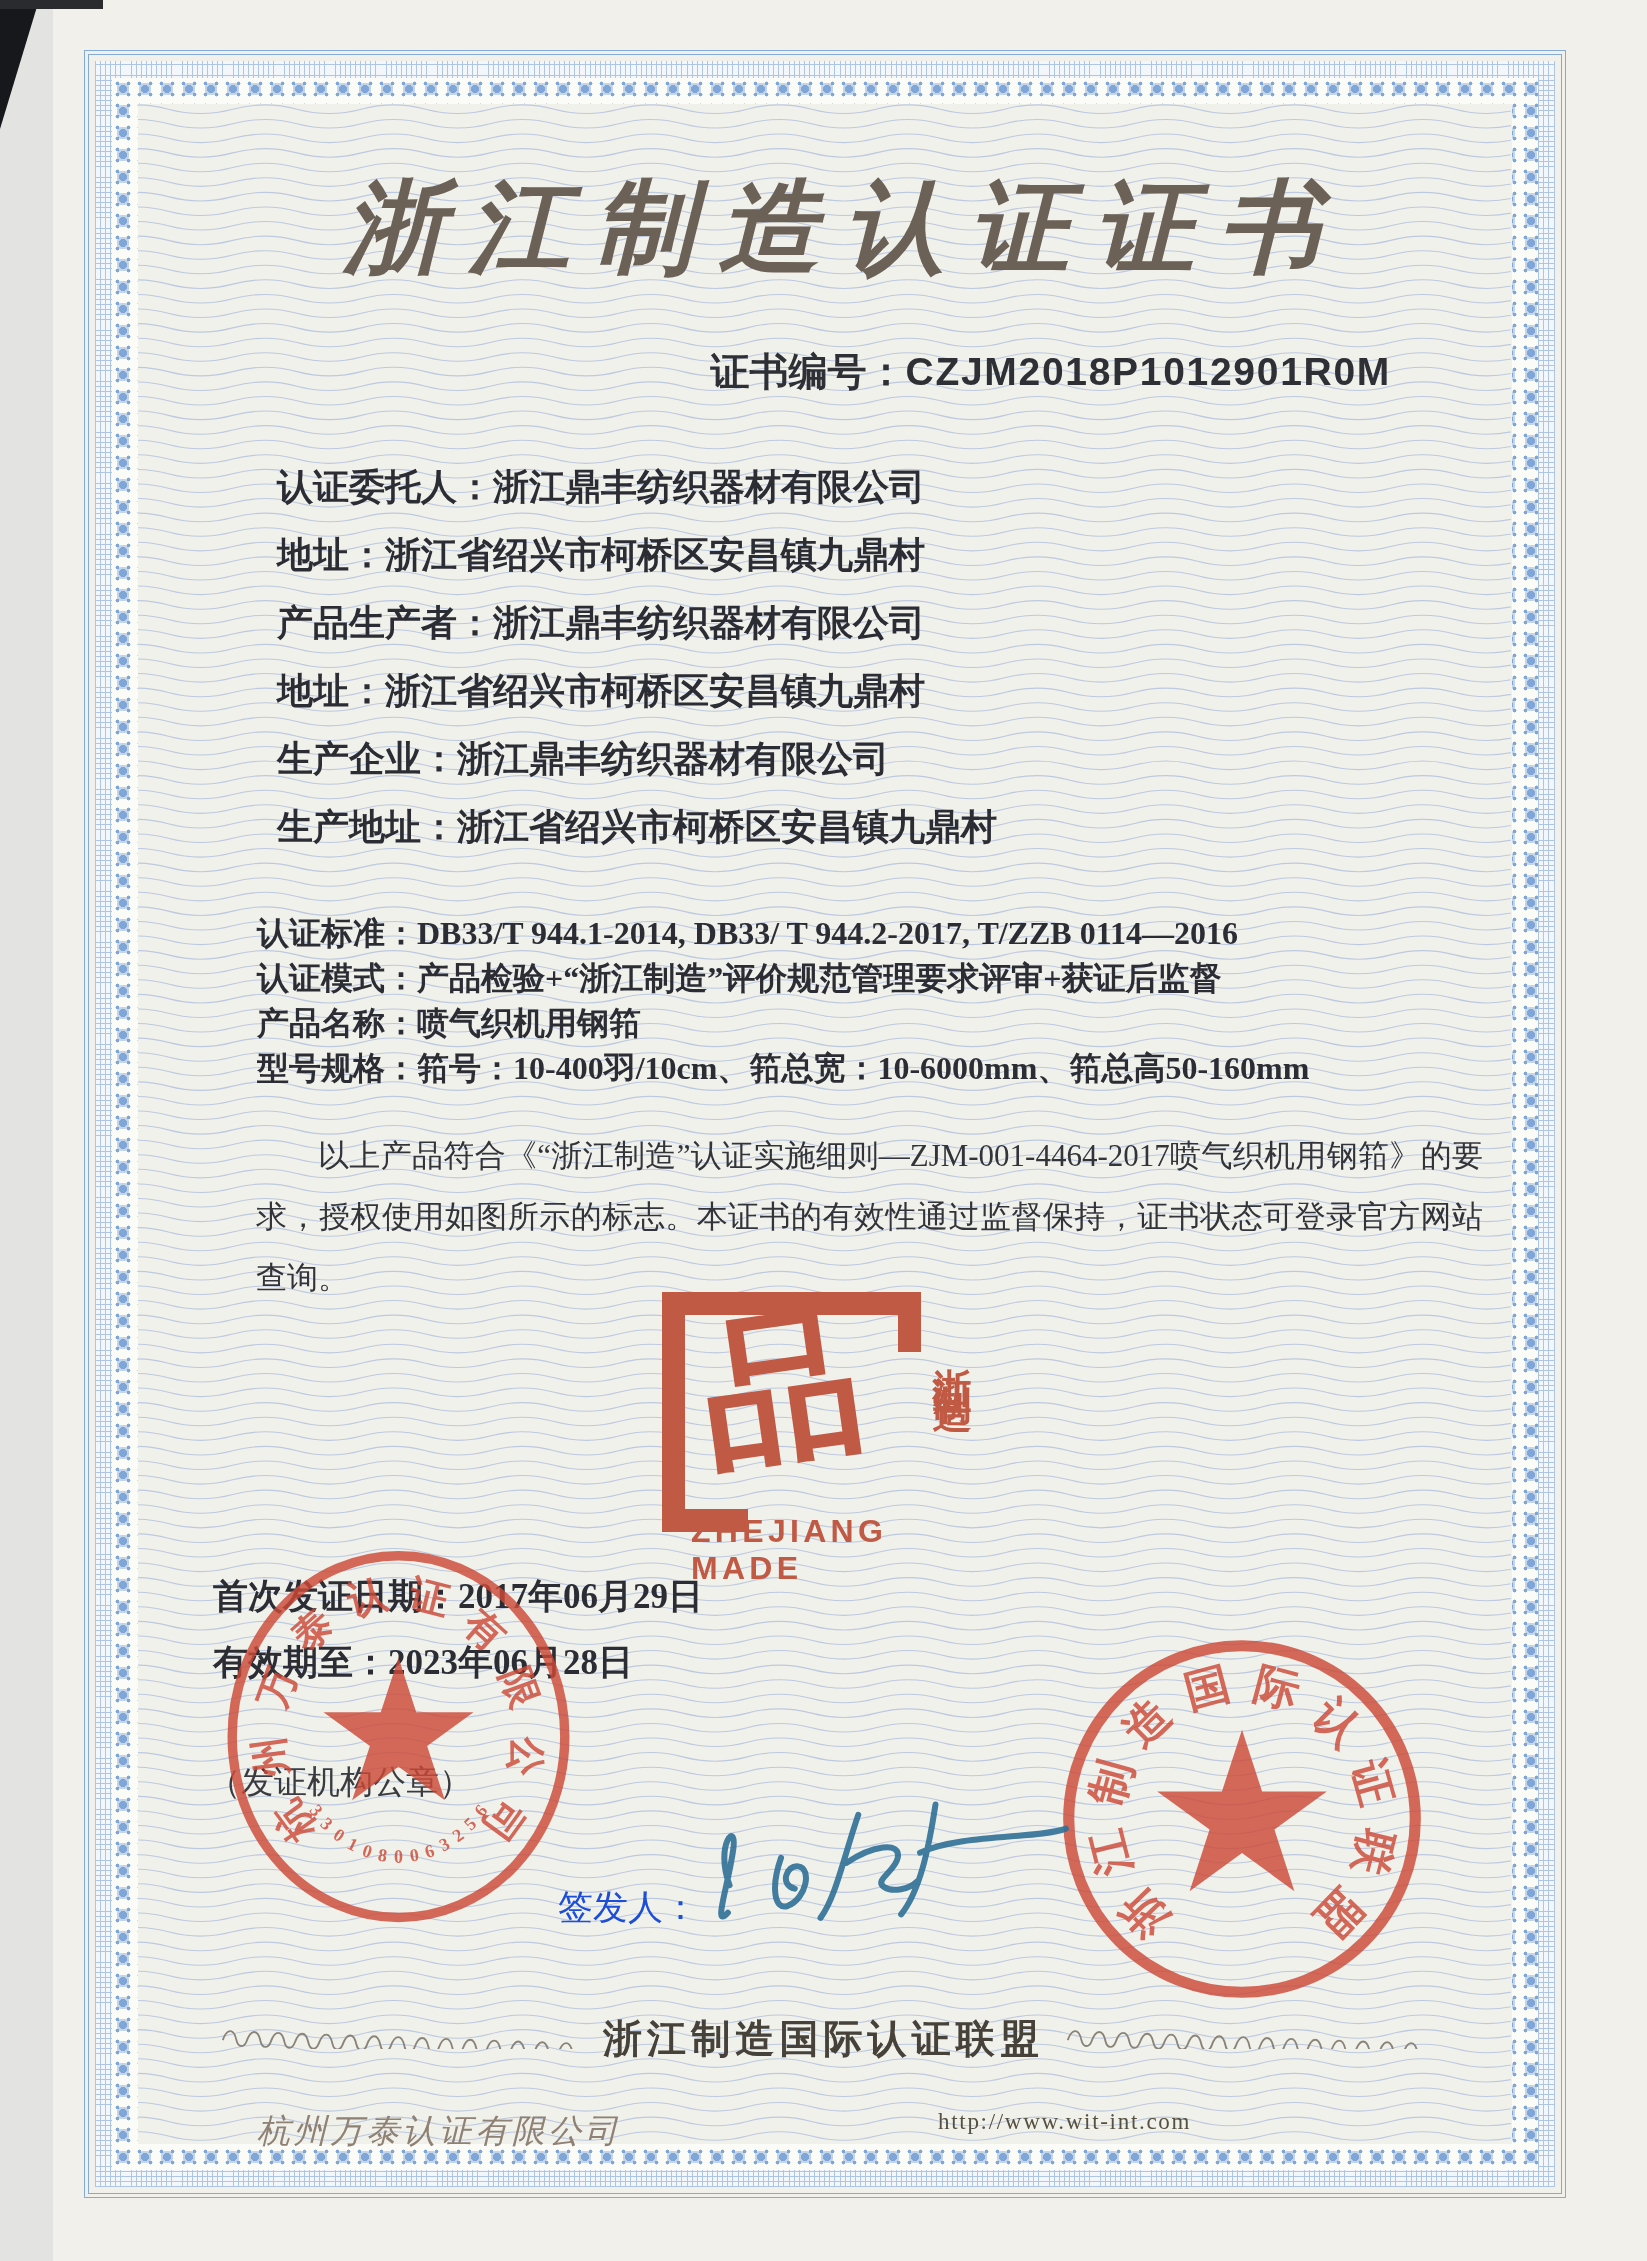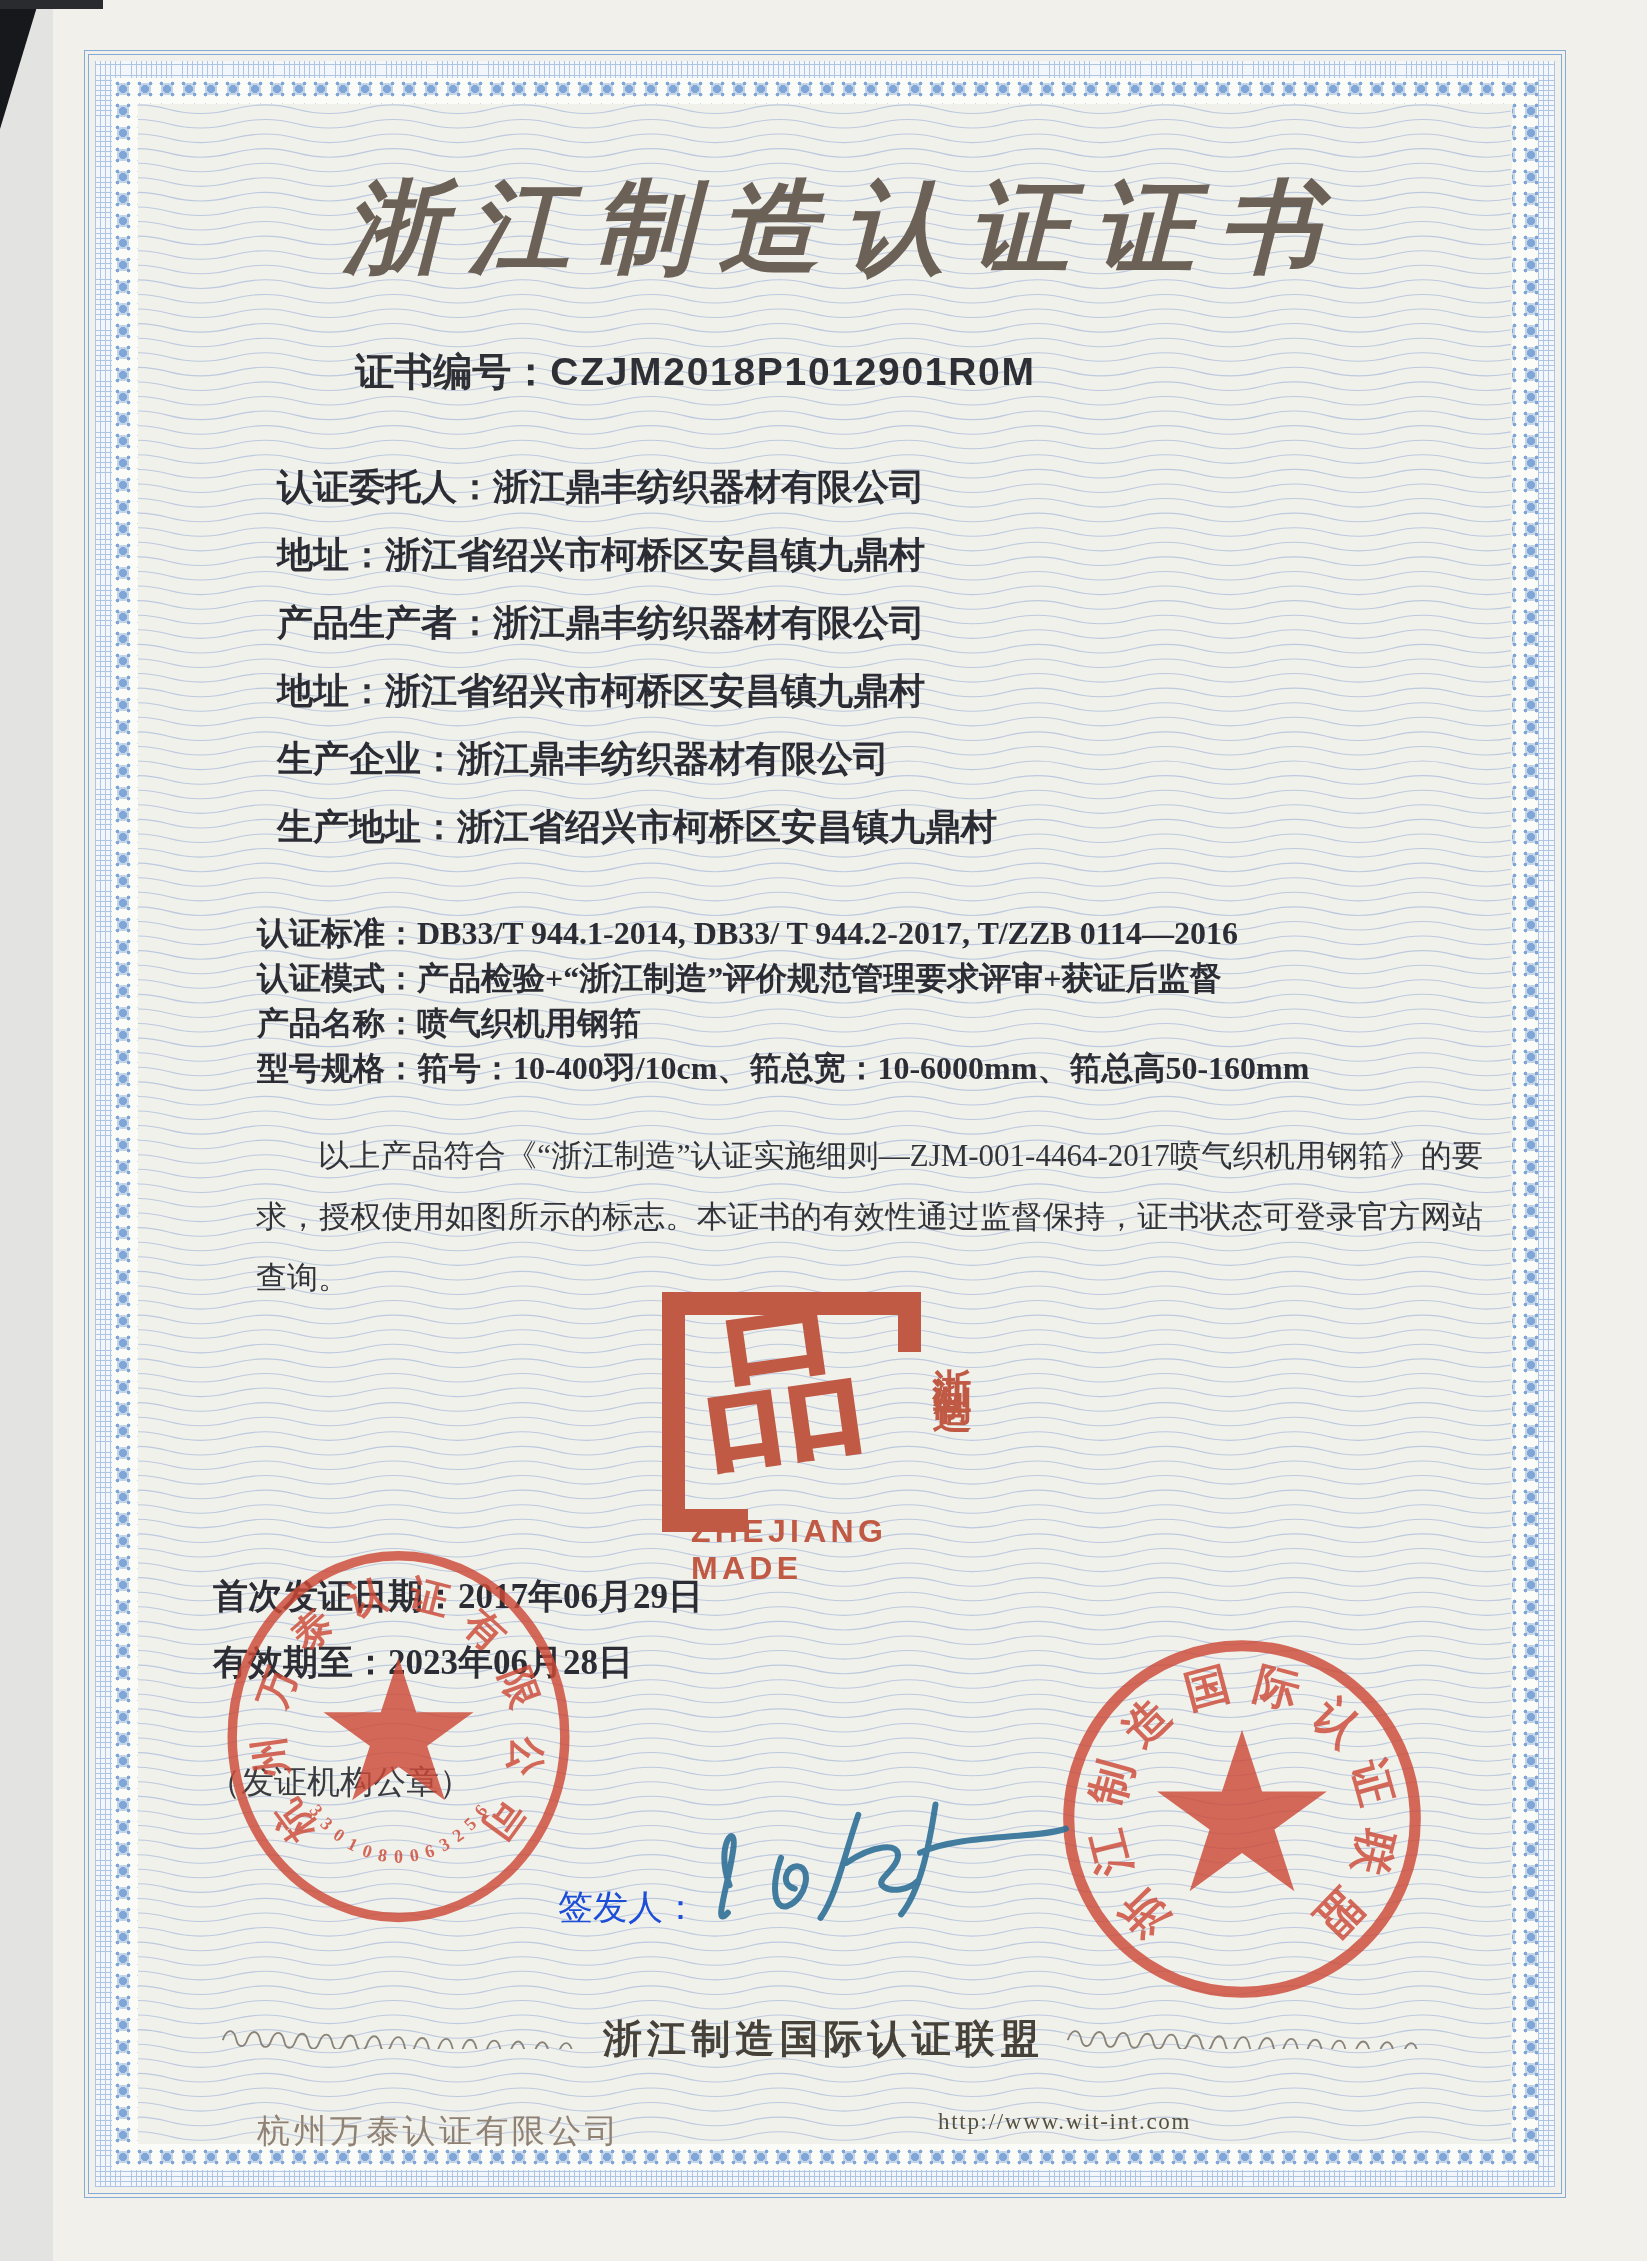--- a/index.html
+++ b/index.html
@@ -25,21 +25,21 @@
       radial-gradient(circle at 50% 50%,#7fa6d6 0 3.9px,rgba(127,166,214,.45) 3.9px 6px,transparent 6.4px),
       radial-gradient(circle at 50% 50%,#7fa6d6 0 1.7px,transparent 2.2px);
     background-size:22px 22px,11px 11px;}
   .inner{position:absolute;inset:26px;background:#f1f1ec;}
   .inner svg{position:absolute;left:0;top:0;}
   
   .content{position:absolute;inset:0;z-index:5;}
   .title{position:absolute;left:0;top:161px;width:1647px;text-align:center;
     font-weight:700;font-style:italic;font-size:101px;letter-spacing:24px;padding-left:40px;
     box-sizing:border-box;color:#6b6156;font-family:"DejaVu Serif","Liberation Serif",serif;}
-  .certno{position:absolute;left:0;top:345px;width:1391px;text-align:center;
+  .certno{position:absolute;left:0;top:345px;width:1391px;text-align:right;
     font-size:39px;font-weight:700;color:#2f3036;}
   .certno .num{font-family:"Liberation Sans","DejaVu Sans",sans-serif;letter-spacing:1.7px;}
   .infoblock{position:absolute;left:277px;top:453px;}
   .inforow{height:68px;display:flex;align-items:center;font-size:36px;font-weight:700;color:#2c2d34;}
   .specblock{position:absolute;left:257px;top:911px;}
   .specrow{height:45px;display:flex;align-items:center;font-size:32px;font-weight:700;color:#2c2d34;}
   .statement{position:absolute;left:256px;top:1125px;width:1227px;font-size:31px;line-height:61px;
     text-align:justify;text-indent:2em;color:#33343a;}
   
   .logo{position:absolute;left:662px;top:1292px;width:324px;height:264px;}
@@ -62,21 +62,21 @@
   .issuer{position:absolute;left:558px;top:1884px;font-size:35px;color:#1d4ed8;}
   
   .sealsvg{position:absolute;z-index:6;}
   #seal-left{left:214px;top:1542px;}
   #seal-right{left:1055px;top:1632px;}
   #signature{position:absolute;left:678px;top:1784px;z-index:7;}
   
   .alliance{position:absolute;left:0;top:2012px;width:1647px;display:flex;align-items:center;
     justify-content:center;gap:22px;}
   .alliance .txt{font-size:39px;font-weight:700;color:#474239;letter-spacing:5.1px;}
-  .footer-company{position:absolute;left:257px;top:2109px;font-size:33px;color:#8f8173;letter-spacing:3.4px;}
+  .footer-company{position:absolute;left:257px;top:2109px;font-size:33px;color:#8f8173;letter-spacing:3.4px;font-style:italic;}
   .footer-url{position:absolute;left:938px;top:2109px;font-size:23px;color:#55503f;letter-spacing:1.7px;}
 </style>
 </head>
 <body>
 
 <div class="scan-left"></div>
 <div class="scan-corner"></div>
 <div class="scan-top"></div>
 
 <div class="frame">

